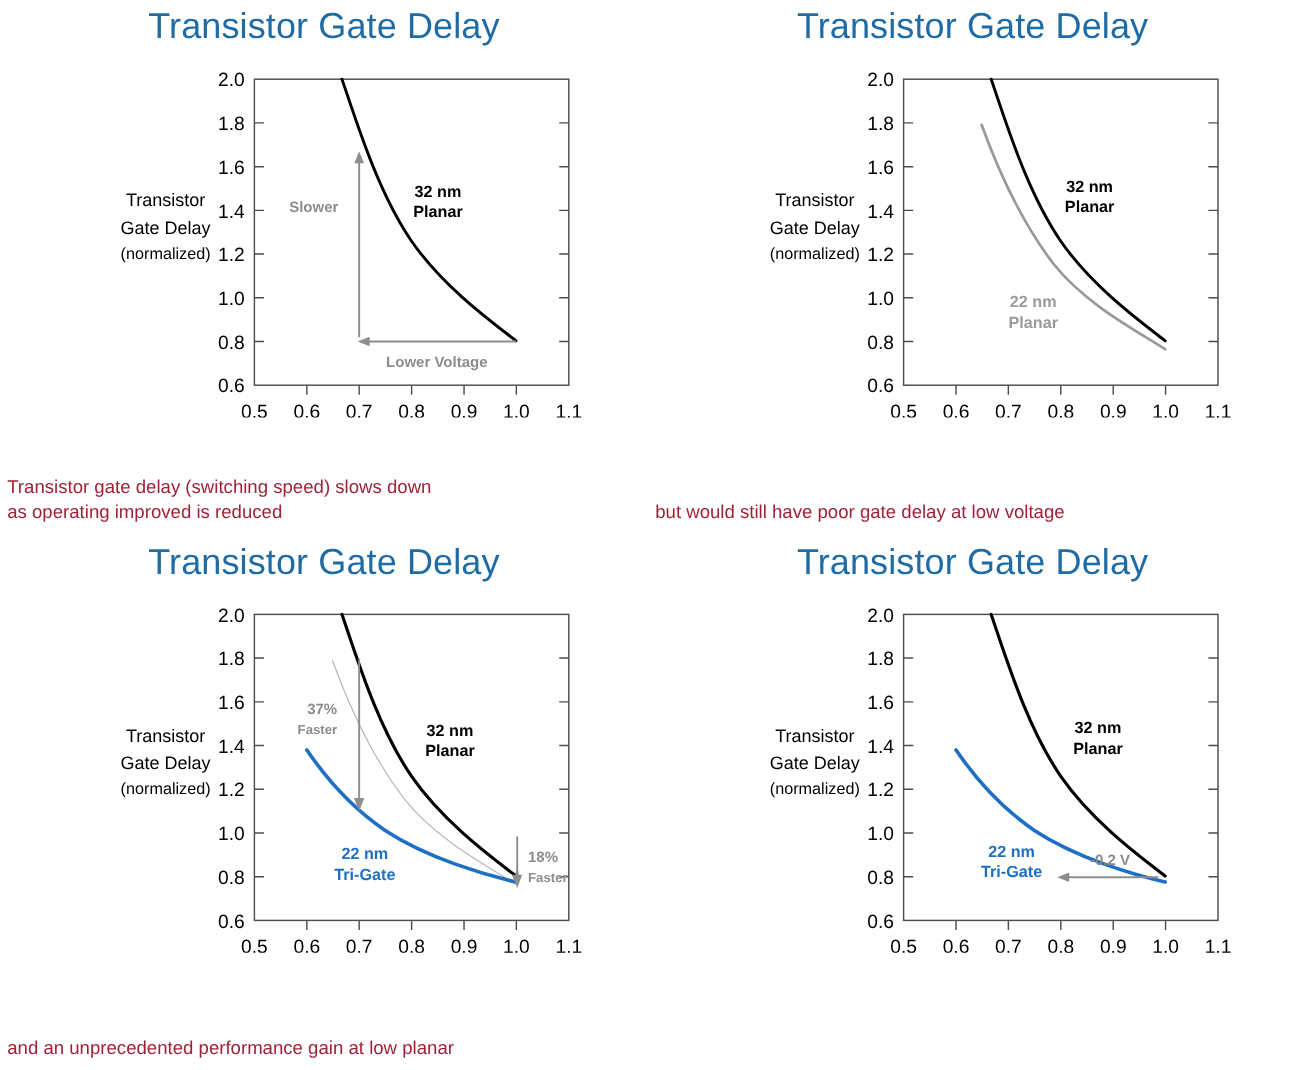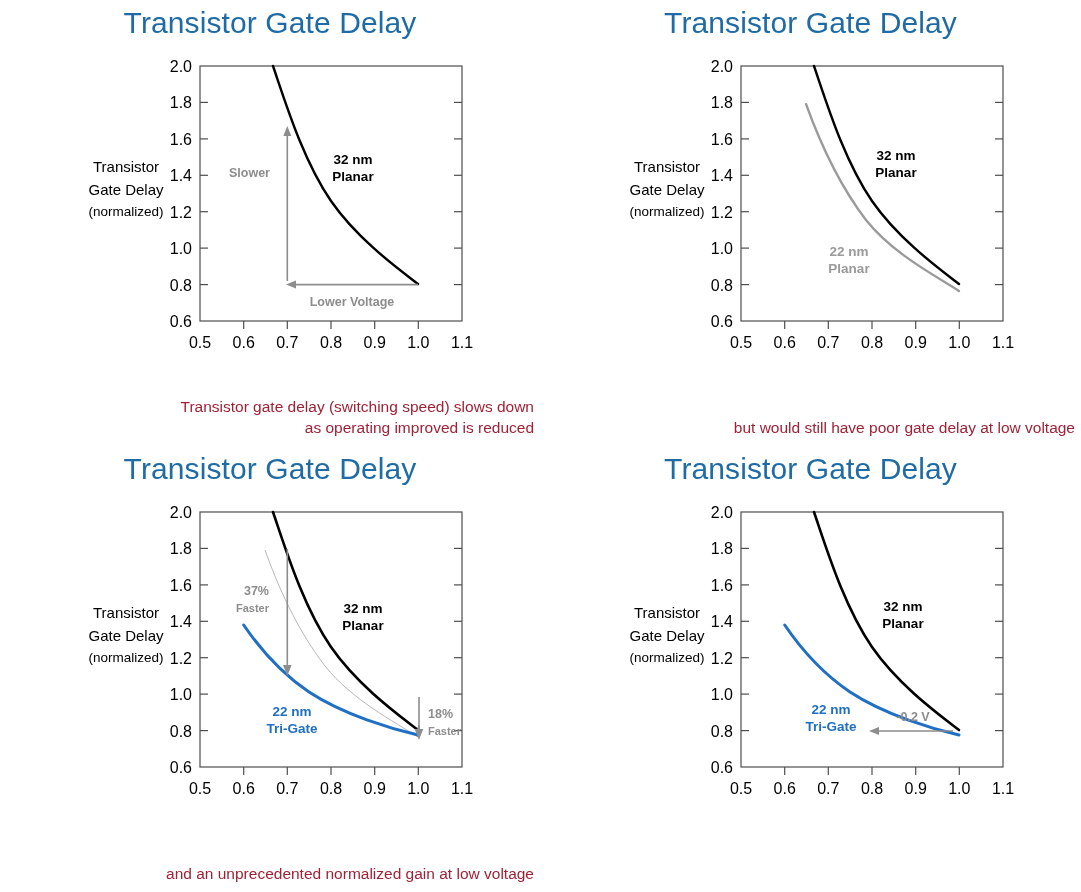--- a/index.html
+++ b/index.html
@@ -1,22 +1,22 @@
 <!DOCTYPE html>
 <html><head>
 <meta charset="utf-8">
 <style>
   html,body{margin:0;padding:0;background:#ffffff;}
   body{width:1081px;height:892px;font-family:"Liberation Sans",sans-serif;color:#000;overflow:hidden;}
   .grid{display:grid;grid-template-columns:540px 541px;grid-template-rows:446px 446px;width:945px;height:892px;}
   .panel{position:relative;width:100%;height:100%;}
   .p-title{position:absolute;top:6px;left:0;right:0;text-align:center;font-size:30px;color:#1f6ba5;letter-spacing:.1px;}
-  .p-chart{position:absolute;left:0;top:48px;width:100%;height:300px;}
+  .p-chart{position:absolute;left:12px;top:48px;width:100%;height:300px;}
   .p-chart svg{display:block;margin:0 auto;}
-  .p-caption{position:absolute;left:0;right:0;bottom:8px;text-align:right;color:#9e2236;font-size:15.5px;line-height:21px;padding:0 6px;box-sizing:border-box;}
+  .p-caption{position:absolute;left:0;right:0;bottom:8px;text-align:left;color:#9e2236;font-size:15.5px;line-height:21px;padding:0 6px;box-sizing:border-box;}
   .p-caption .em{}
   svg text{font-family:"Liberation Sans",sans-serif;}
   .tick{font-size:16px;fill:#000;}
   .ylab1{font-size:15px;fill:#000;}
   .ylab2{font-size:13.5px;fill:#000;}
   .ser-black{font-size:13.5px;font-weight:bold;fill:#000;}
   .ser-gray{font-size:13.5px;font-weight:bold;fill:#9a9a9a;}
   .ser-blue{font-size:13.5px;font-weight:bold;fill:#1f6fc4;}
   .anno{font-size:12.5px;font-weight:bold;fill:#8d8d8d;}
   .anno-sm{font-size:11px;font-weight:bold;fill:#8d8d8d;}
@@ -233,21 +233,21 @@
           <line x1="379" y1="236" x2="379" y2="242" stroke="#8d8d8d" stroke-width="1.6"></line>
           <line x1="379" y1="236.6" x2="379" y2="238" stroke="#8d8d8d" stroke-width="1.6"></line>
           <line x1="379" y1="203" x2="379" y2="237" stroke="#8d8d8d" stroke-width="1.6"></line>
           <path d="M 379 246 L 374.6 235 L 383.2 235 Z" fill="#8d8d8d"></path>
         </g>
         <text class="anno" x="388" y="224" text-anchor="start">18%</text>
         <text class="anno-sm" x="388" y="241" text-anchor="start">Faster</text>
       </svg>
     </div>
     <div class="p-caption">
-      <div><span>and an </span><span class="em">unprecedented</span><span> normalized gain at low voltage</span></div>
+      <div><span>and an </span><span class="em">unprecedented</span><span> performance gain at low planar</span></div>
     </div>
   </div>
 
   <div class="panel">
     <div class="p-title">Transistor Gate Delay</div>
     <div class="p-chart">
       <svg width="460" height="300" viewBox="0 0 460 300">
         <rect x="160" y="18" width="262" height="255" fill="#ffffff" stroke="#4d4d4d" stroke-width="1.2"></rect>
         <g stroke="#4d4d4d" stroke-width="1.2">
           <line x1="160" y1="54.4" x2="168" y2="54.4"></line>

